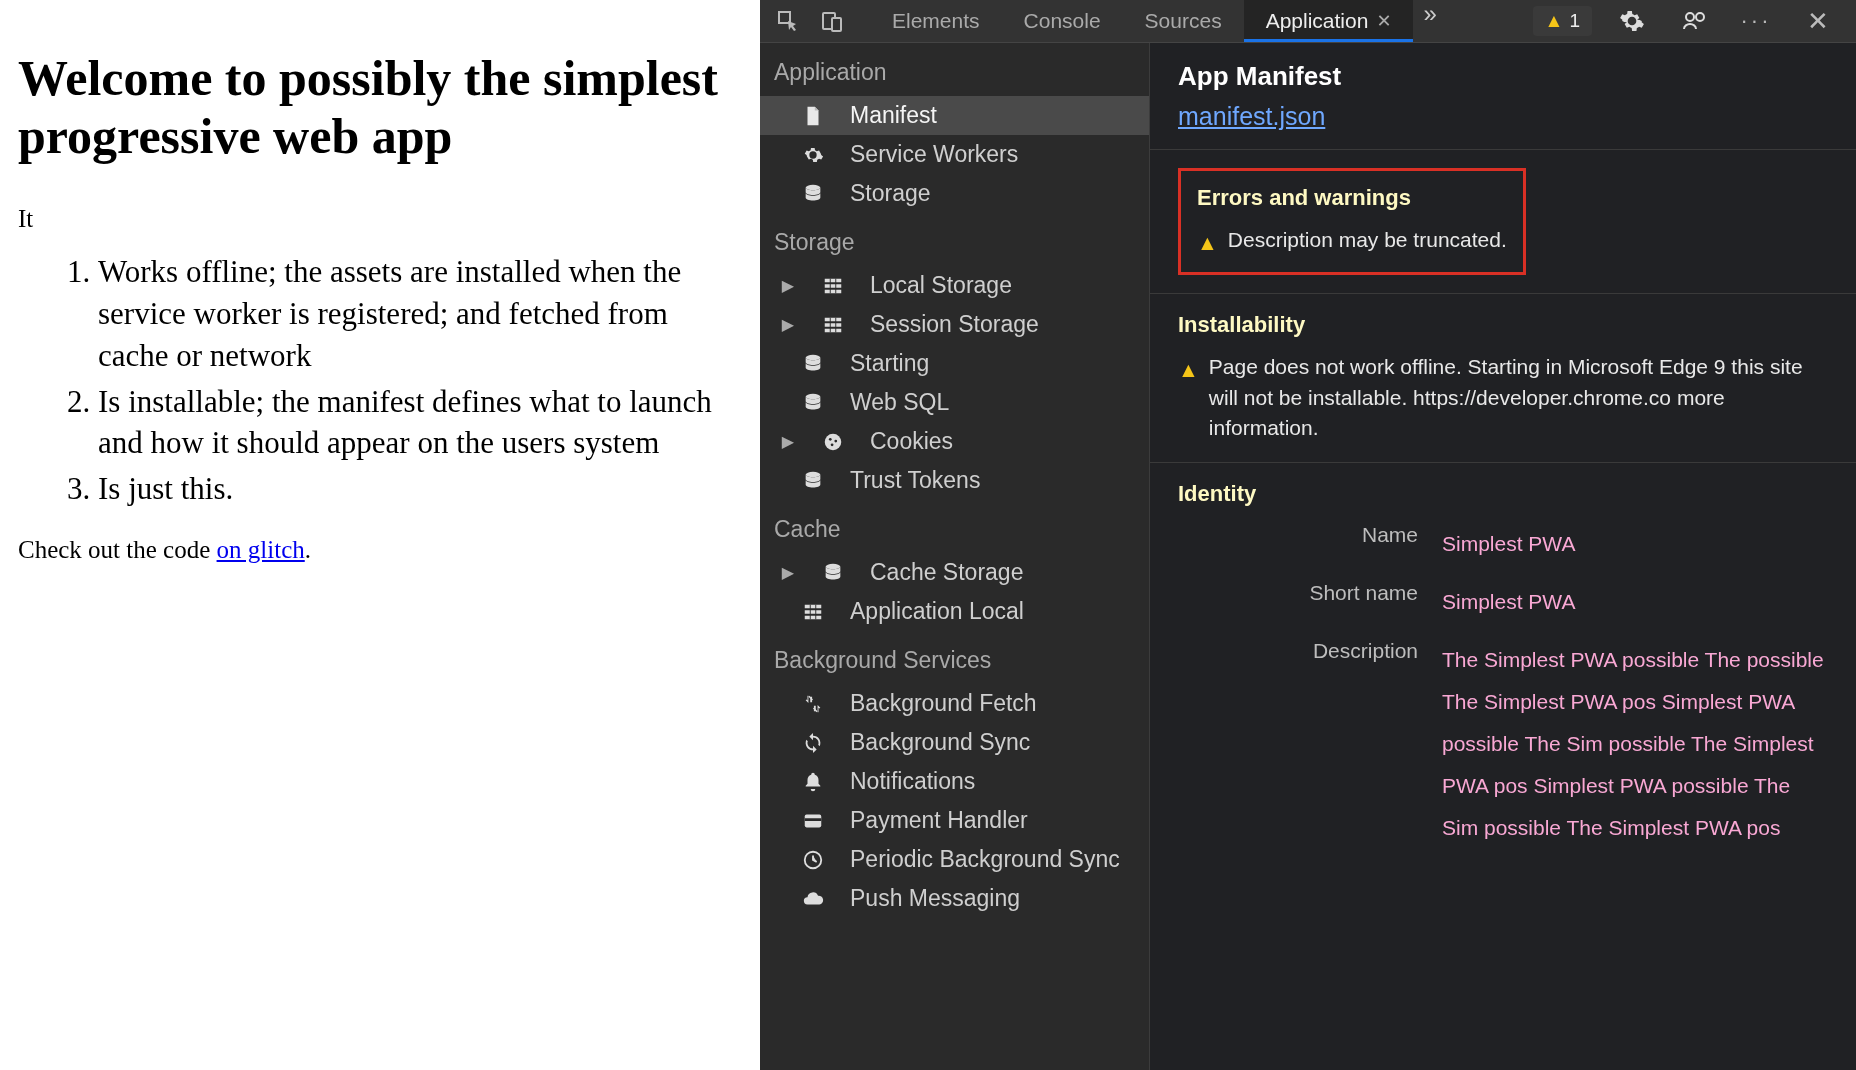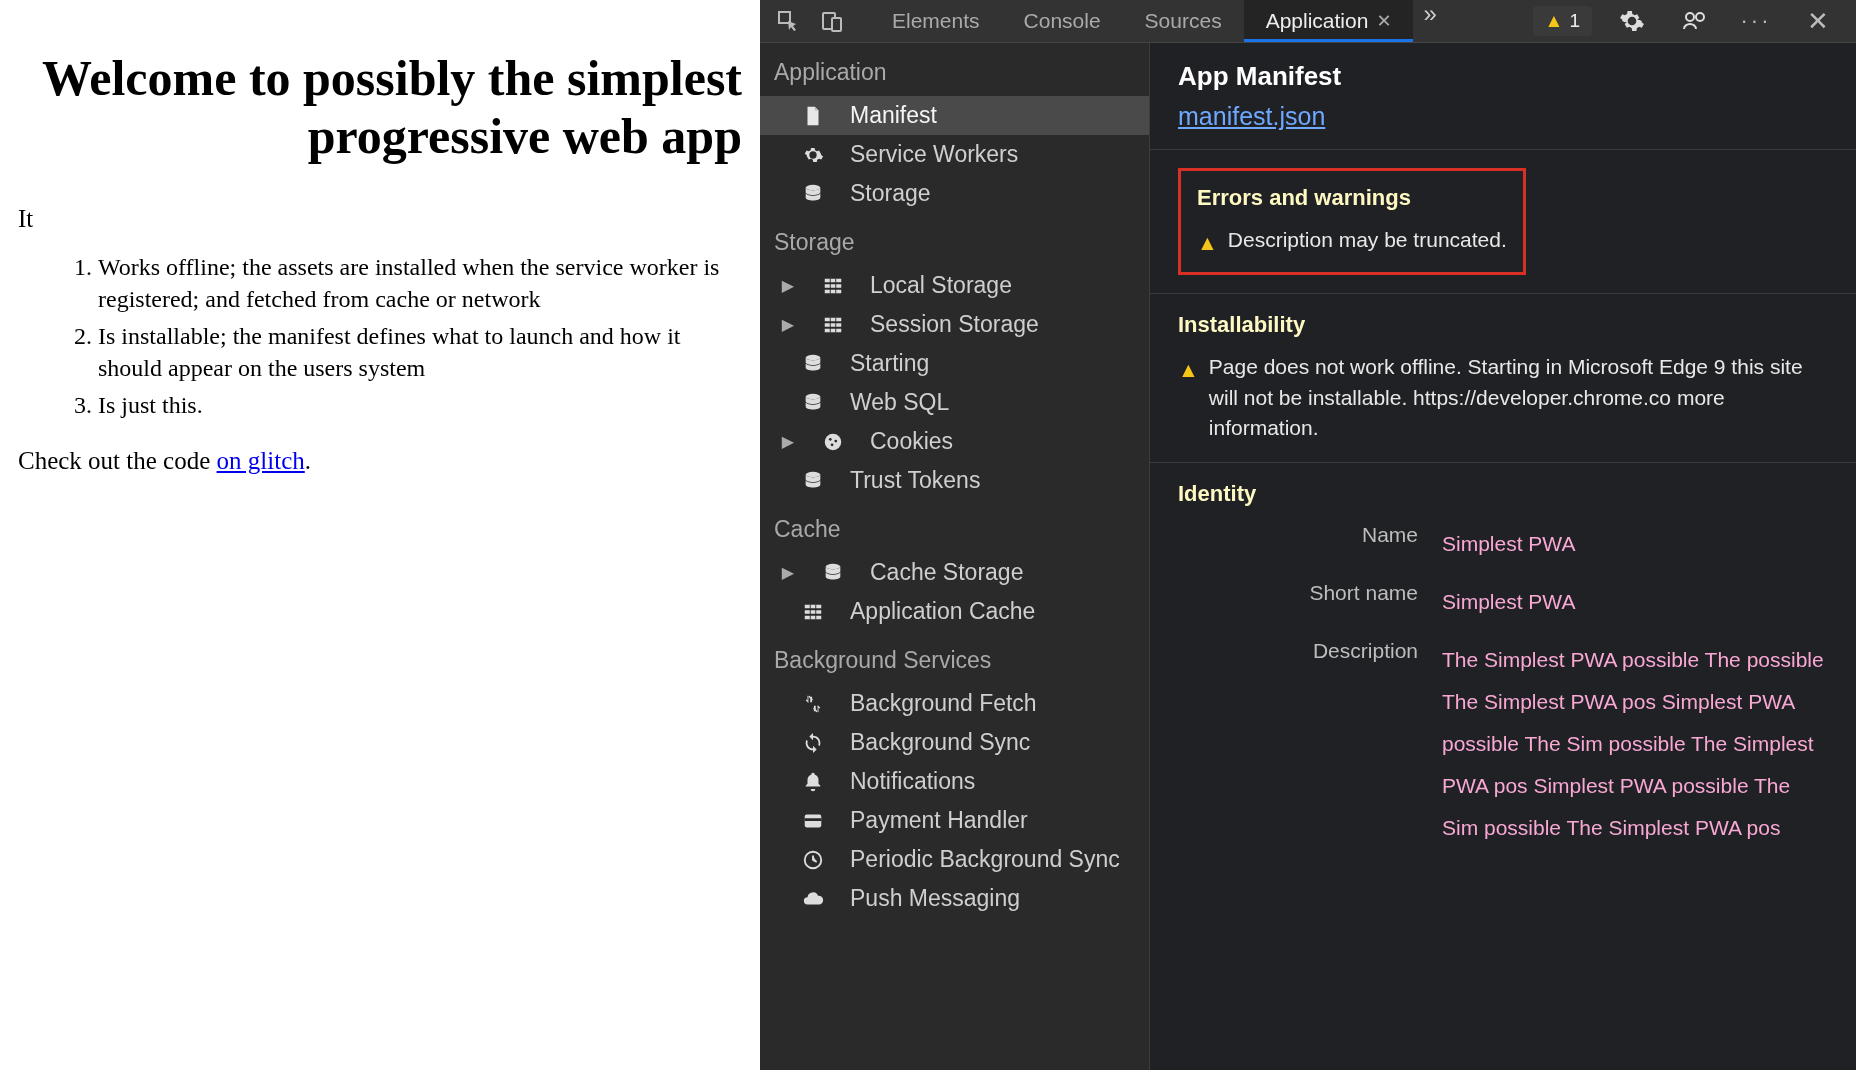--- a/index.html
+++ b/index.html
@@ -13,23 +13,23 @@
 }
 
 
 .page {
   width: 760px;
   background: #fff;
   color: #000;
   padding: 20px 18px;
   font-family: Georgia, "Times New Roman", serif;
 }
-.page h1 { font-size: 50px; font-weight: 700; line-height: 1.15; margin: 30px 0 40px 0; text-align: right; }
+.page h1 { font-size: 50px; font-weight: 700; line-height: 1.15; margin: 30px 0 40px 0; }
 .page p { font-size: 25px; margin: 10px 0; }
-.page ol { font-size: 24px; padding-left: 80px; margin: 18px 0 26px 0; }
+.page ol { font-size: 31px; padding-left: 80px; margin: 18px 0 26px 0; }
 .page ol li { margin: 4px 0; line-height: 1.35; }
 .page a { color: #0000ee; text-decoration: underline; }
 
 
 .devtools {
   flex: 1;
   background: #242424;
   color: #cfcfcf;
   display: flex;
   flex-direction: column;
@@ -282,21 +282,21 @@
           </span>
           <span>Cache Storage</span>
         </div>
         <div class="item">
           <span class="iw">
             <svg viewBox="0 0 24 24">
               <path fill="#ddd" d="M3 4h18v4H3zm0 6h18v4H3zm0 6h18v4H3z"></path>
               <path fill="#2a2a2a" d="M9 4v16M15 4v16" stroke="#2a2a2a" stroke-width="1"></path>
             </svg>
           </span>
-          <span>Application Cache</span>
+          <span>Application Local</span>
         </div>
         <div class="group-title">Background Services</div>
         <div class="item">
           <span class="iw">
             <svg viewBox="0 0 24 24">
               <path fill="#ddd" d="M7 3v8l-3-3 1-1 1 1V3zM17 21v-8l3 3-1 1-1-1v5zM9 4h2v6H9zM13 14h2v6h-2z"></path>
               <path fill="#ddd" d="M8 3l4 4-1 1-4-4zM16 21l-4-4 1-1 4 4z"></path>
             </svg>
           </span>
           <span>Background Fetch</span>

